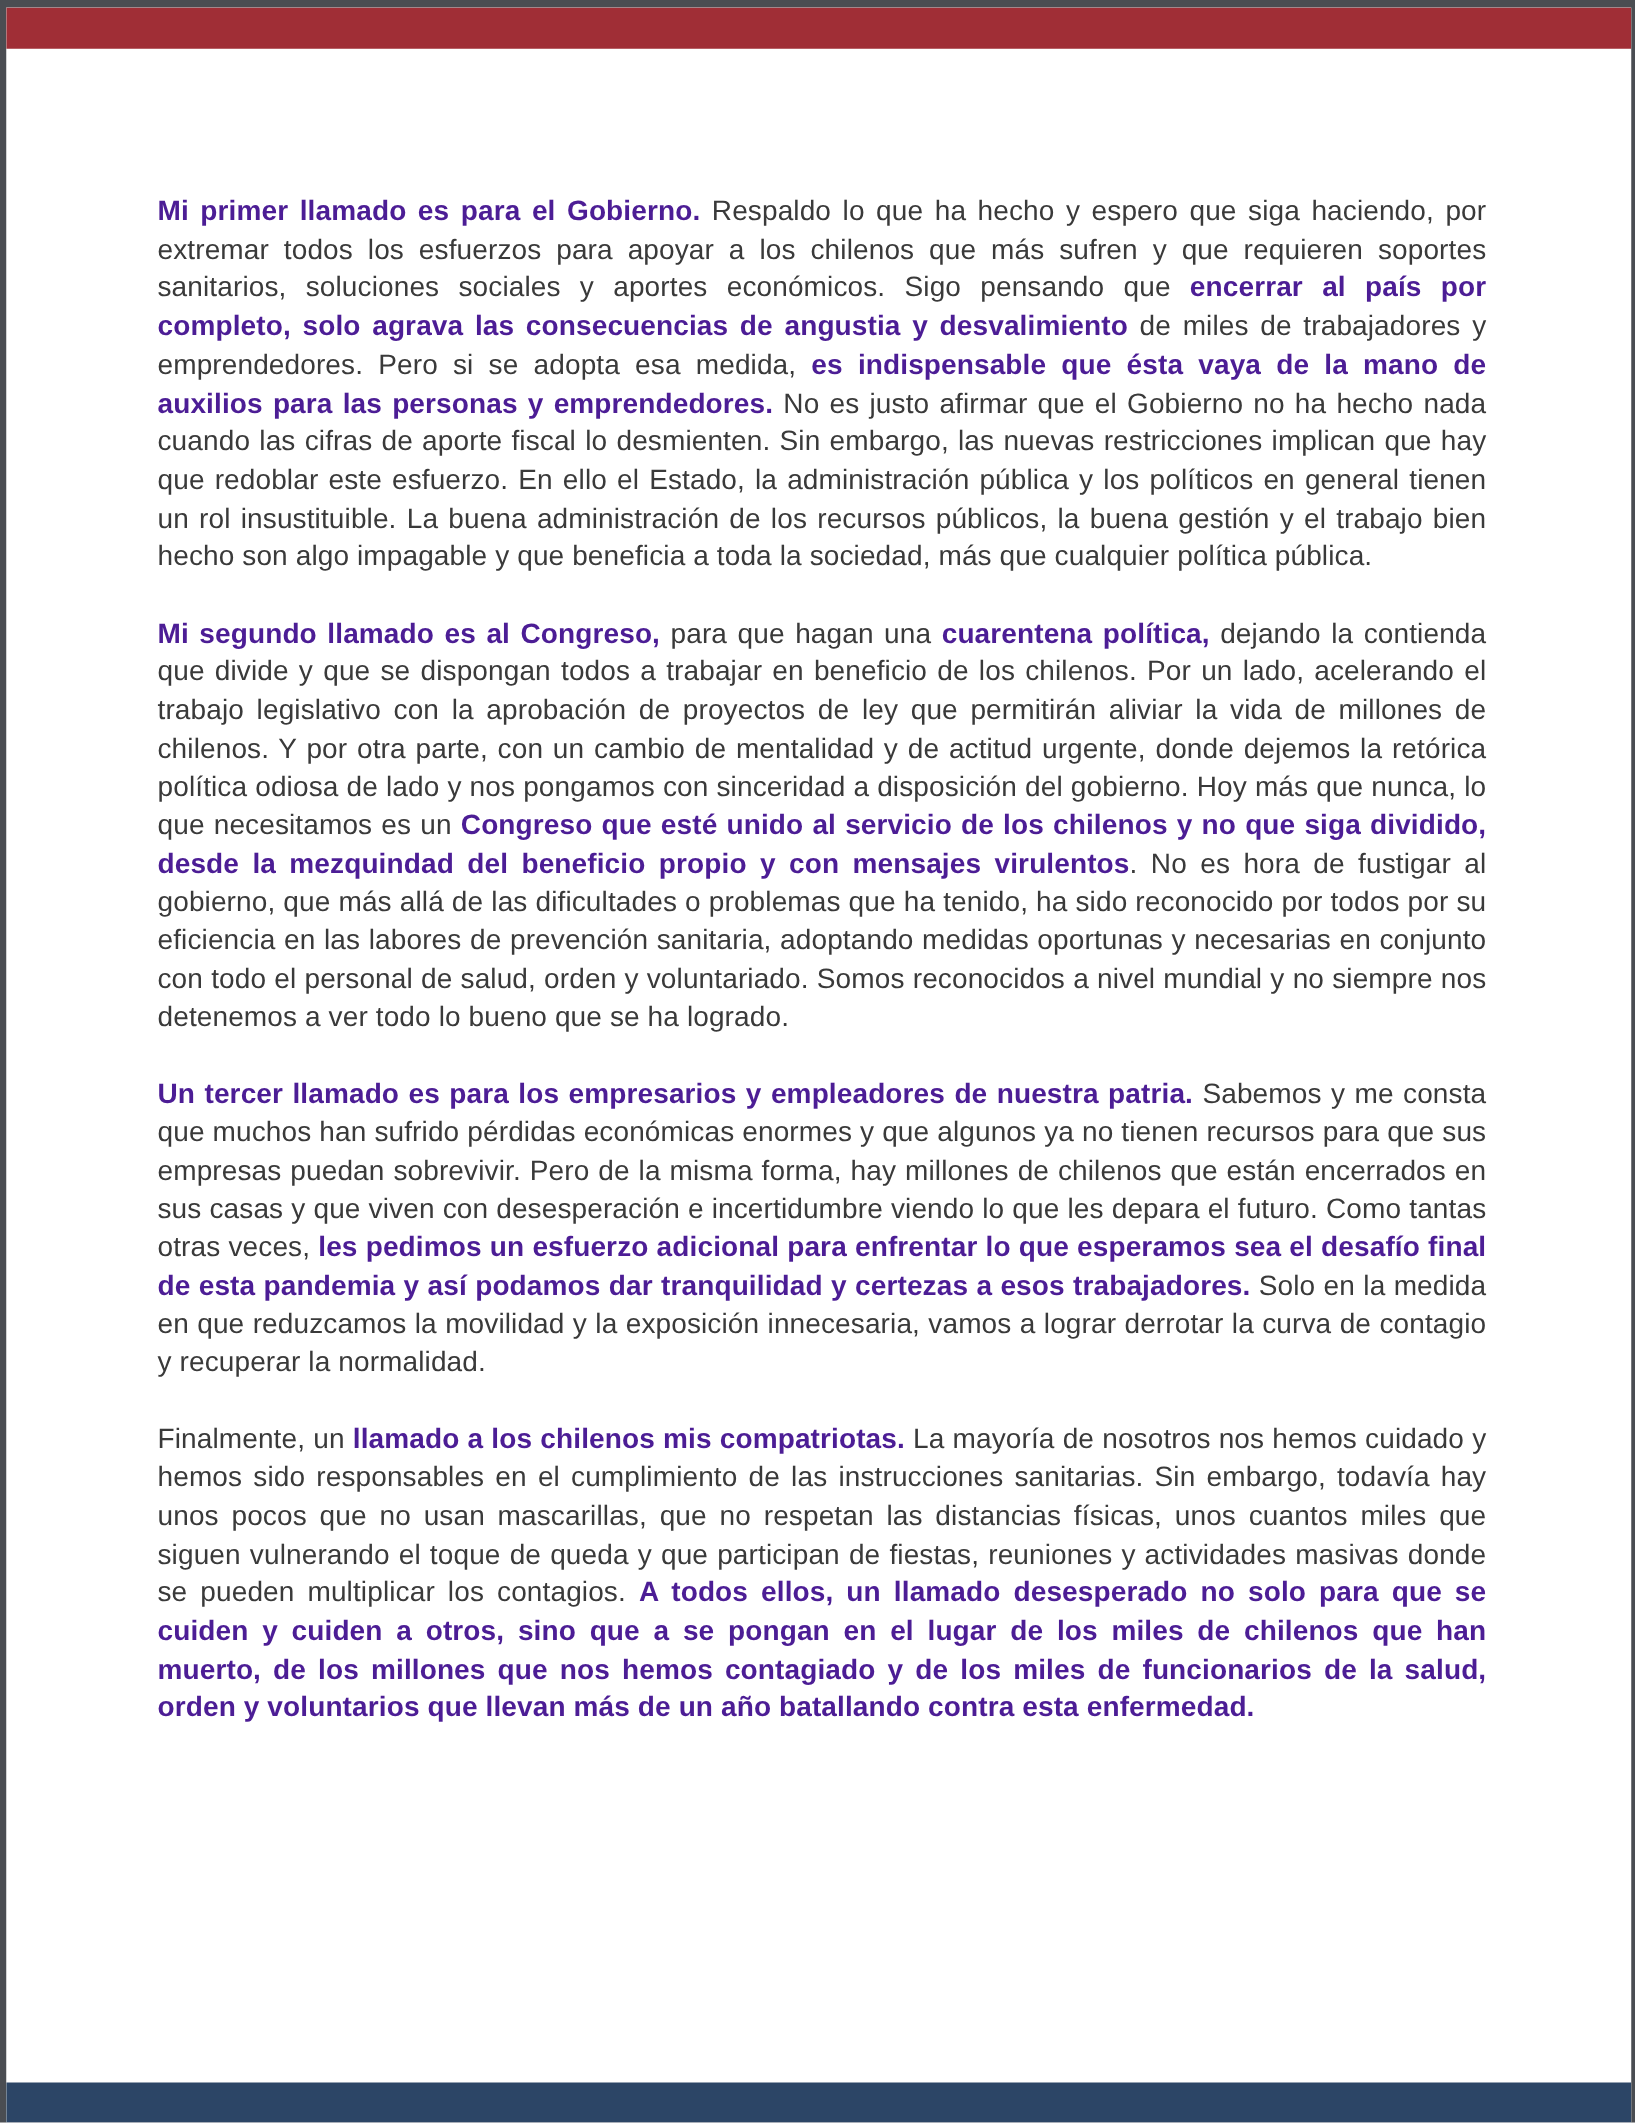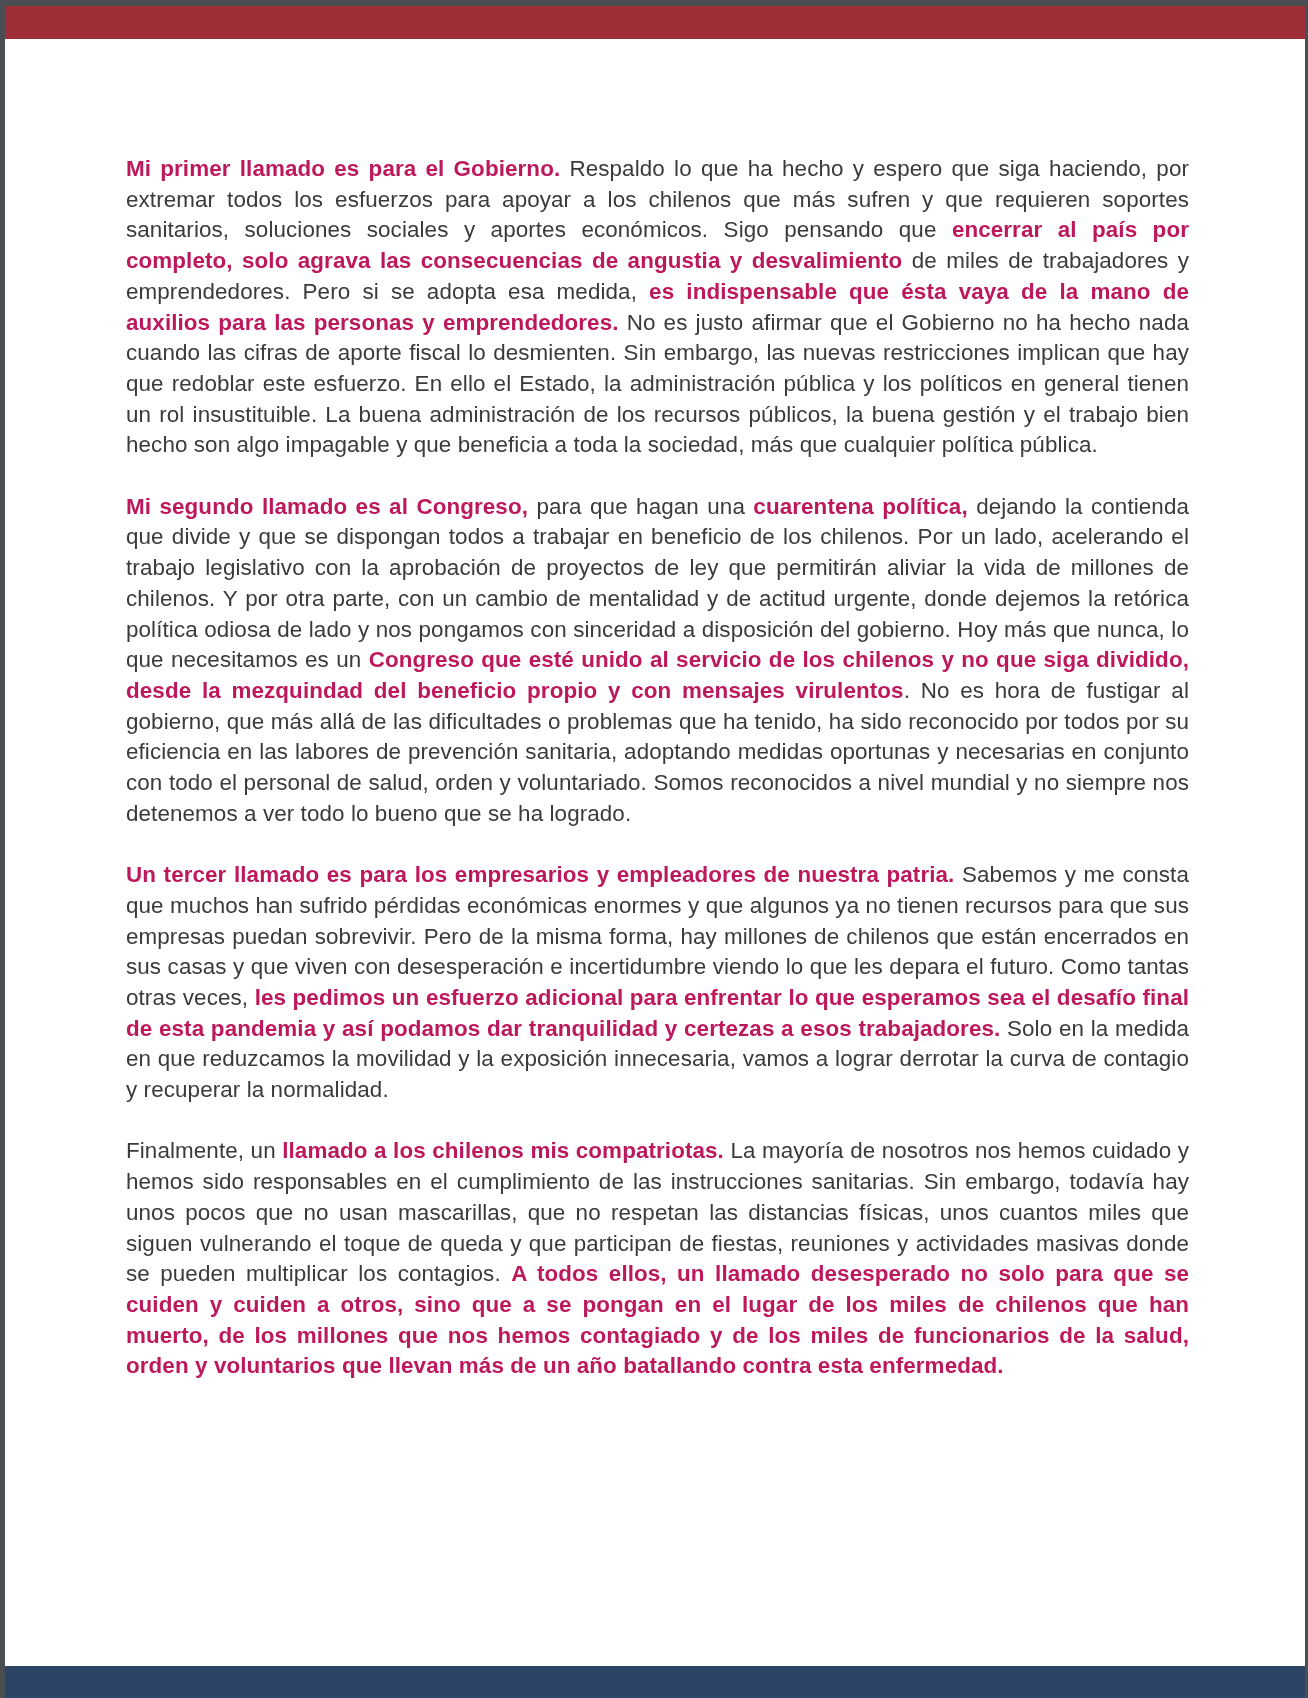--- a/index.html
+++ b/index.html
@@ -34,21 +34,21 @@
       color: #2a2a2a;
       font-size: 22.4px;
       line-height: 30.7px;
       text-align: justify;
       letter-spacing: 0.1px;
     }
     .content p {
       margin: 0 0 30.7px 0;
       hyphens: manual;
     }
-    .content b { font-weight: 700; color: #be185d; }
+    .content b { font-weight: 700; color: #4c1d95; }
     .content .light { font-weight: 400; color: #3a3a3a; }
   </style>
 </head>
 <body>
 
 <div class="page">
   <div class="top-band"></div>
 
   <div class="content">
     <p>

